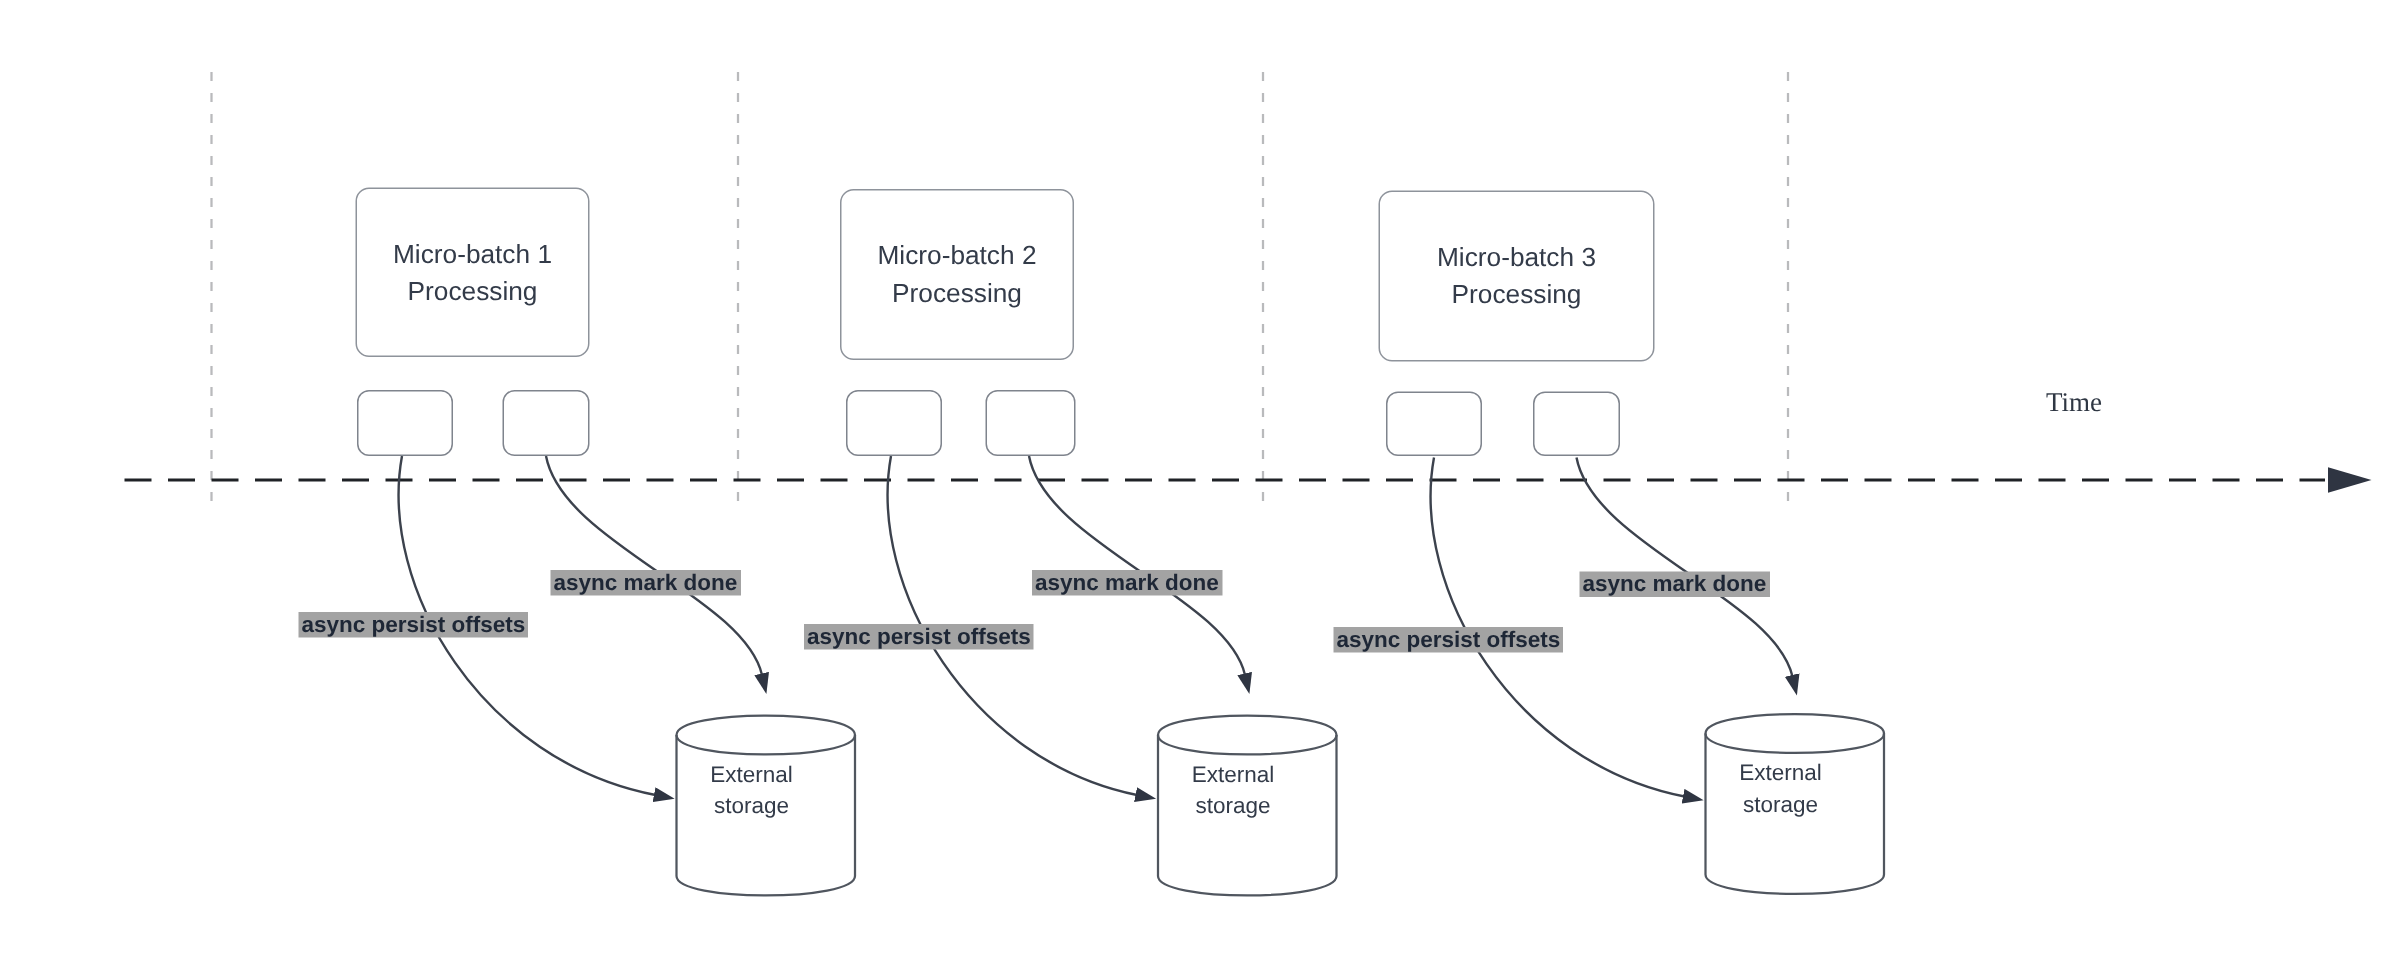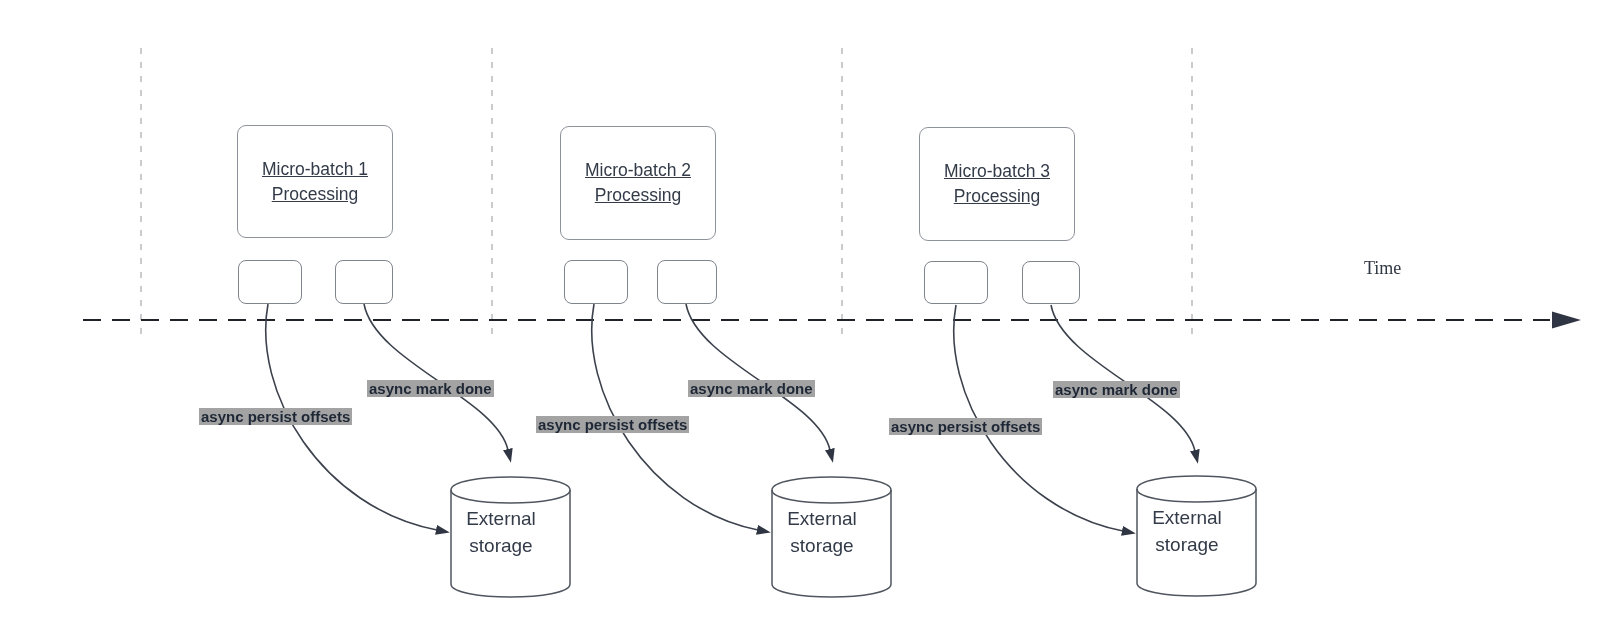--- a/index.html
+++ b/index.html
@@ -20,21 +20,20 @@
     border-radius: 9px;
     background: #ffffff;
     display: flex;
     align-items: center;
     justify-content: center;
     text-align: center;
     font-size: 17.5px;
     line-height: 1.42;
     color: #333b49;
     padding: 6px 8px;
-    text-decoration: underline;
   }
   .mini-box {
     position: absolute;
     box-sizing: border-box;
     border: 1.5px solid #7f848d;
     border-radius: 8px;
     background: #ffffff;
   }
   .edge-label {
     position: absolute;
@@ -43,21 +42,21 @@
     color: #1e2736;
     white-space: nowrap;
     background: #a3a3a3;
     padding: 0 2px;
     line-height: 1.15;
   }
   .storage-label {
     position: absolute;
     width: 100px;
     text-align: center;
-    font-size: 19px;
+    font-size: 15px;
     line-height: 1.42;
     color: #333b49;
   }
   .time-label {
     position: absolute;
     font-size: 18px;
     color: #2f3743;
     white-space: nowrap;
   }
 </style>
@@ -119,21 +118,21 @@
 
   <div class="proc-box" style="left:560px; top:126px; width:156px; height:114px;">
     <span>Micro-batch 2 Processing</span>
   </div>
   <div class="mini-box" style="left:564px; top:260px; width:64px; height:44px;"></div>
   <div class="mini-box" style="left:657px; top:260px; width:60px; height:44px;"></div>
   <div class="edge-label" style="left:536px; top:416px;">async persist offsets</div>
   <div class="edge-label" style="left:688px; top:380px;">async mark done</div>
   <div class="storage-label" style="left:772px; top:506px;">External storage</div>
 
-  <div class="proc-box" style="left:919px; top:127px; width:156px; height:114px;">
+  <div class="proc-box" style="left:919px; top:127px; width:184px; height:114px;">
     <span>Micro-batch 3 Processing</span>
   </div>
   <div class="mini-box" style="left:924px; top:261px; width:64px; height:43px;"></div>
   <div class="mini-box" style="left:1022px; top:261px; width:58px; height:43px;"></div>
   <div class="edge-label" style="left:889px; top:418px;">async persist offsets</div>
   <div class="edge-label" style="left:1053px; top:381px;">async mark done</div>
   <div class="storage-label" style="left:1137px; top:505px;">External storage</div>
 
   <div class="time-label" style="left:1364px; top:258px;font-family:Liberation Serif, serif;">Time</div>
 

